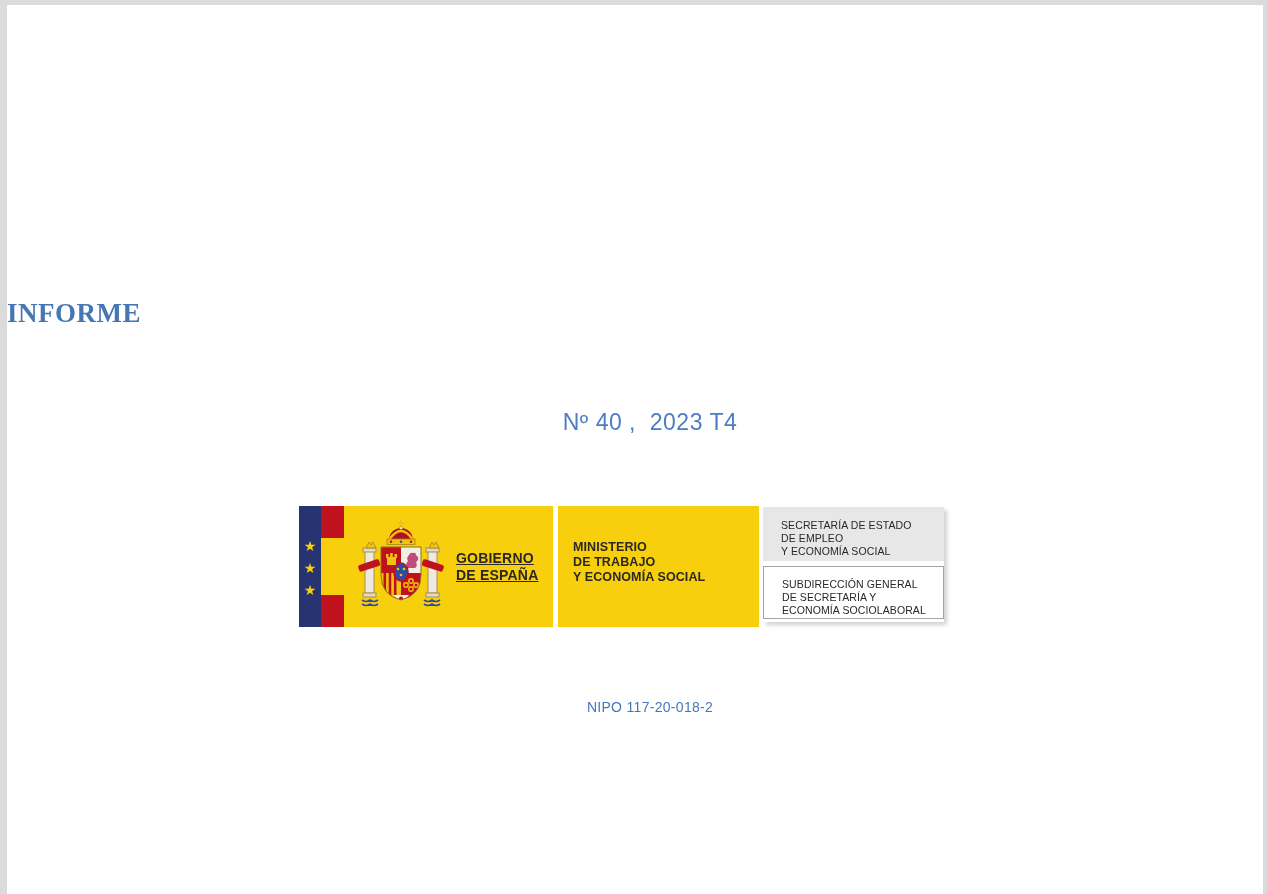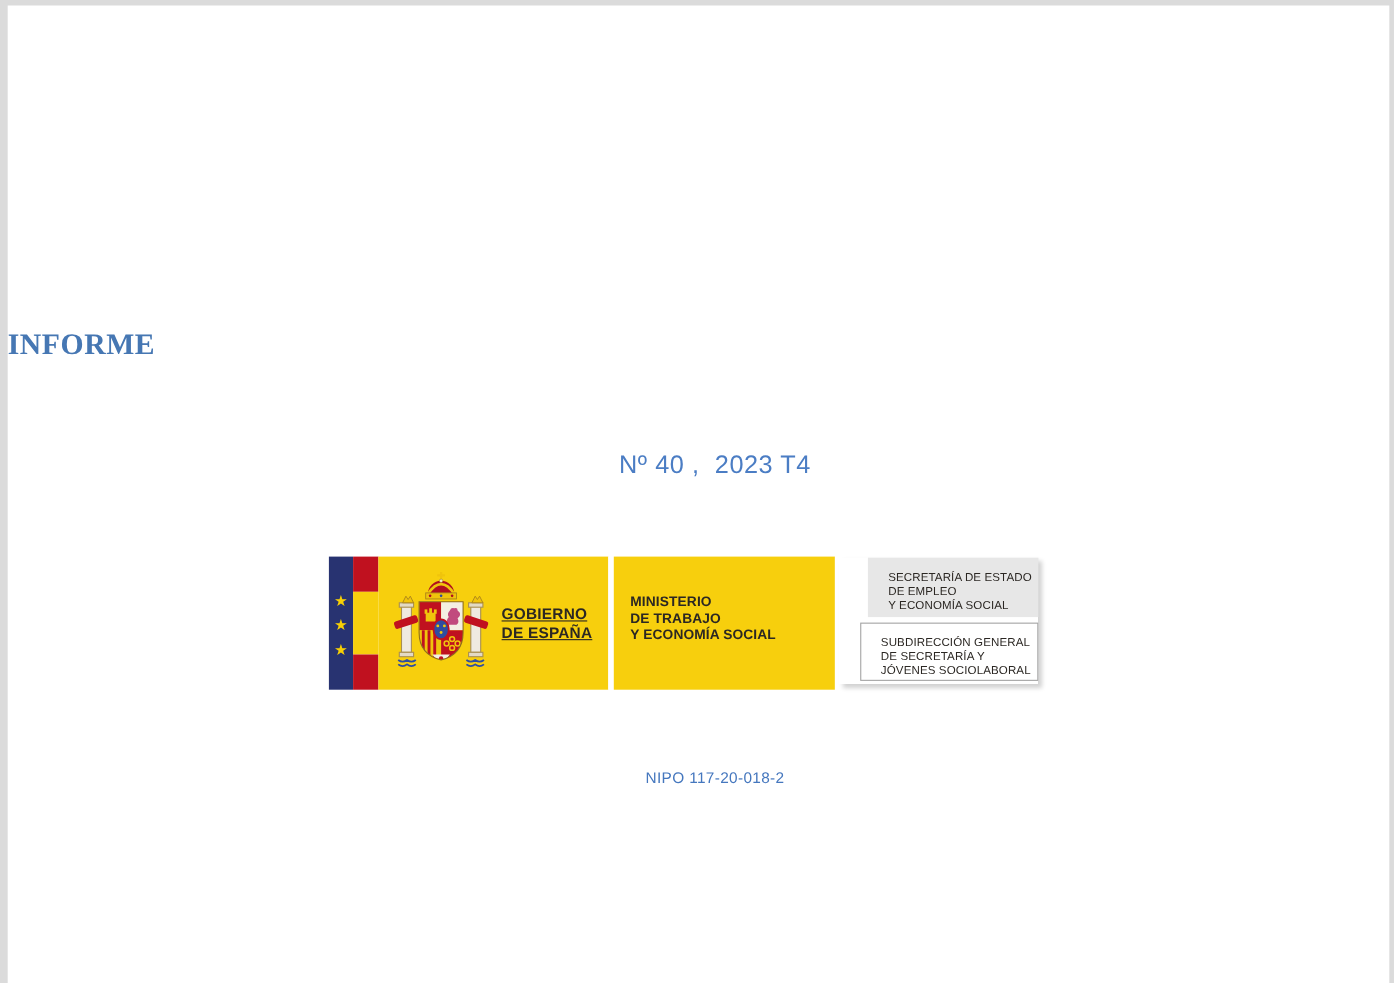--- a/index.html
+++ b/index.html
@@ -94,21 +94,20 @@
     letter-spacing: 0.1px;
   }
   .ministry .group2 { margin-top: 18px; font-weight: bold; }
 
   .right-col {
     width: 181px; flex: 0 0 auto;
     display: flex; flex-direction: column;
     box-shadow: 3px 3px 4px rgba(0,0,0,0.18);
     height: 115px;
     margin-top: 1px;
-    align-items: flex-end;
   }
   .sec-box {
     box-sizing: border-box;
     padding: 12px 6px 0 18px;
     color: #2B2723;
     font-size: 10.5px;
     line-height: 13px;
     letter-spacing: 0.1px;
   }
   .sec-box.gray { background: #E7E7E7; height: 54px; }
@@ -253,21 +252,21 @@
 
       <div class="right-col">
         <div class="sec-box gray">
           <div>SECRETARÍA DE ESTADO</div>
           <div>DE EMPLEO</div>
           <div>Y ECONOMÍA SOCIAL</div>
         </div>
         <div class="sec-box white">
           <div>SUBDIRECCIÓN GENERAL</div>
           <div>DE SECRETARÍA Y</div>
-          <div>JÓVENES SOCIOLABORAL</div>
+          <div>ECONOMÍA SOCIOLABORAL</div>
         </div>
       </div>
 
     </div>
 
     <div class="nipo">NIPO 117-20-018-2</div>
 
   </div>
 </div>
 

